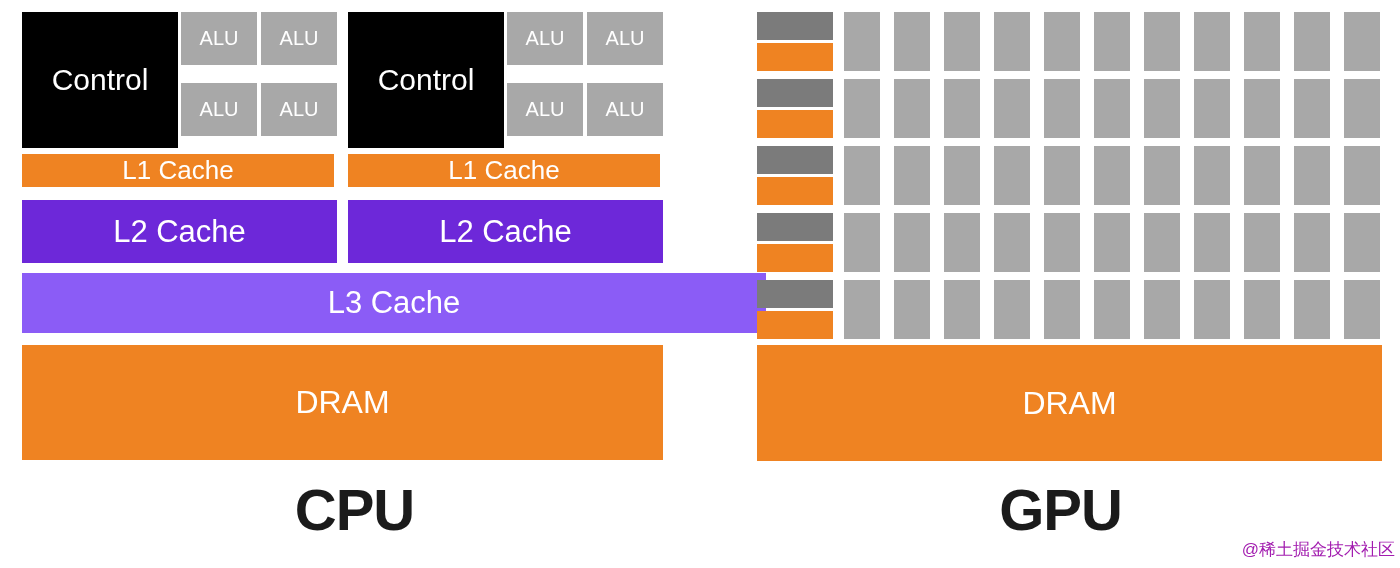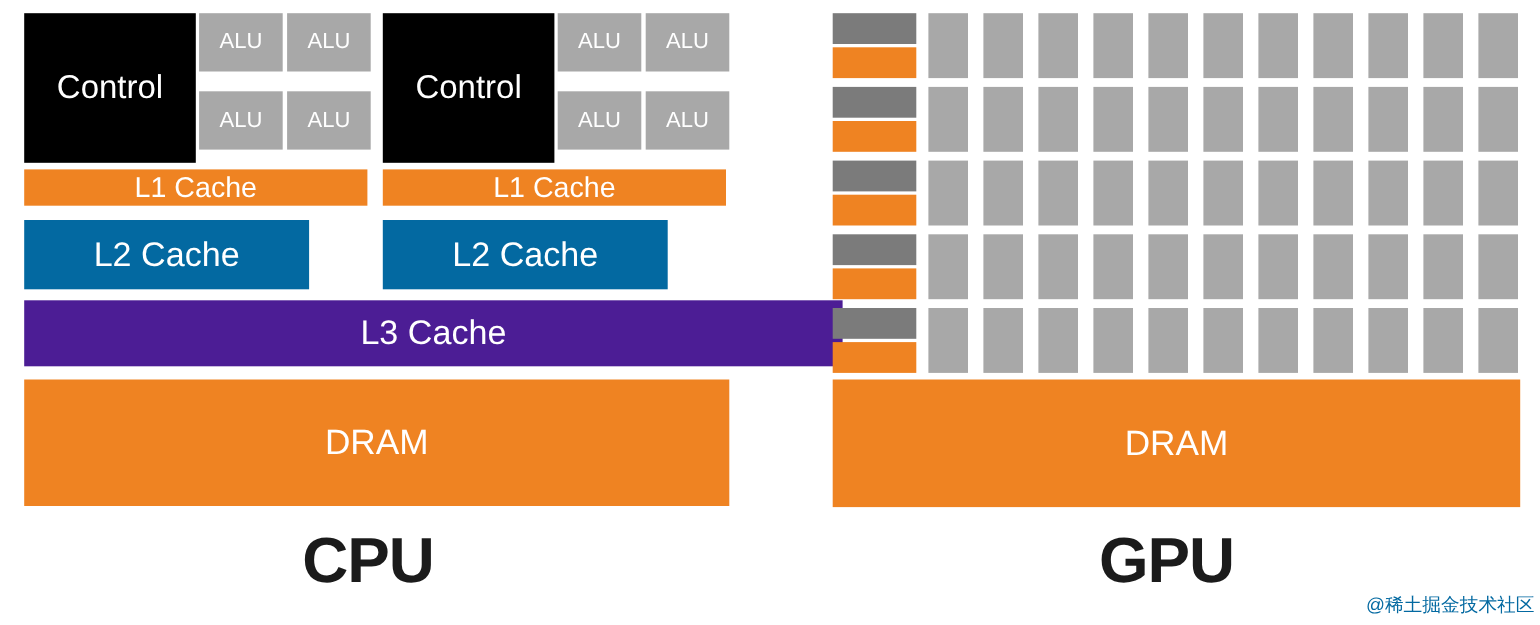--- a/index.html
+++ b/index.html
@@ -15,42 +15,42 @@
   }
   
   .cpu-core{position:absolute;top:12px;width:315px;height:251px;}
   .control{left:0;top:0;width:156px;height:136px;background:#000000;font-size:30px;}
   .alu{width:76px;height:53px;background:#A8A8A8;font-size:20px;}
   .alu-tl{left:159px;top:0;}
   .alu-tr{left:239px;top:0;}
   .alu-bl{left:159px;top:71px;}
   .alu-br{left:239px;top:71px;}
   .l1{left:0;top:142px;width:312px;height:33px;background:#EF8322;font-size:26px;}
-  .l2{left:0;top:188px;width:259px;height:63px;background:#0369a1;font-size:31px;}
-  .l3{left:22px;top:273px;width:744px;height:60px;background:#4c1d95;font-size:31px;}
+  .l2{left:0;top:188px;width:315px;height:63px;background:#6d28d9;font-size:31px;}
+  .l3{left:22px;top:273px;width:744px;height:60px;background:#8b5cf6;font-size:31px;}
   .cpu-dram{left:22px;top:345px;width:641px;height:115px;background:#EF8322;font-size:32px;}
   .chip-label{
     display:flex;align-items:center;justify-content:center;
     top:478px;height:62px;color:#1B1B1B;font-size:58px;font-weight:700;
     letter-spacing:-1px;
   }
-  .cpu-label{left:14px;width:641px;}
+  .cpu-label{left:34px;width:641px;}
   
   .gpu-rows{left:757px;top:12px;width:625px;height:327px;}
   .gpu-row{position:absolute;left:0;width:625px;height:59px;}
   .gpu-pair{position:absolute;left:0;top:0;width:76px;height:59px;}
   .gpu-ctrl{position:absolute;left:0;top:0;width:76px;height:28px;background:#7B7B7B;}
   .gpu-cache{position:absolute;left:0;top:31px;width:76px;height:28px;background:#EF8322;}
   .gpu-grid{position:absolute;left:87px;top:0;height:59px;display:flex;gap:14px;}
   .gpu-cell{width:36px;height:59px;background:#A8A8A8;}
   .gpu-dram{left:757px;top:345px;width:625px;height:116px;background:#EF8322;font-size:32px;}
   .gpu-label{left:748px;width:625px;}
   
   .watermark{
-    right:5px;bottom:7px;font-size:17px;color:#0369a1;
+    right:5px;bottom:7px;font-size:17px;color:#a21caf;
   }
 </style>
 </head>
 <body>
 
 <div>
 
   <div class="cpu-core" style="left:22px">
     <div class="abs block control">Control</div>
     <div class="abs block alu alu-tl">ALU</div>

